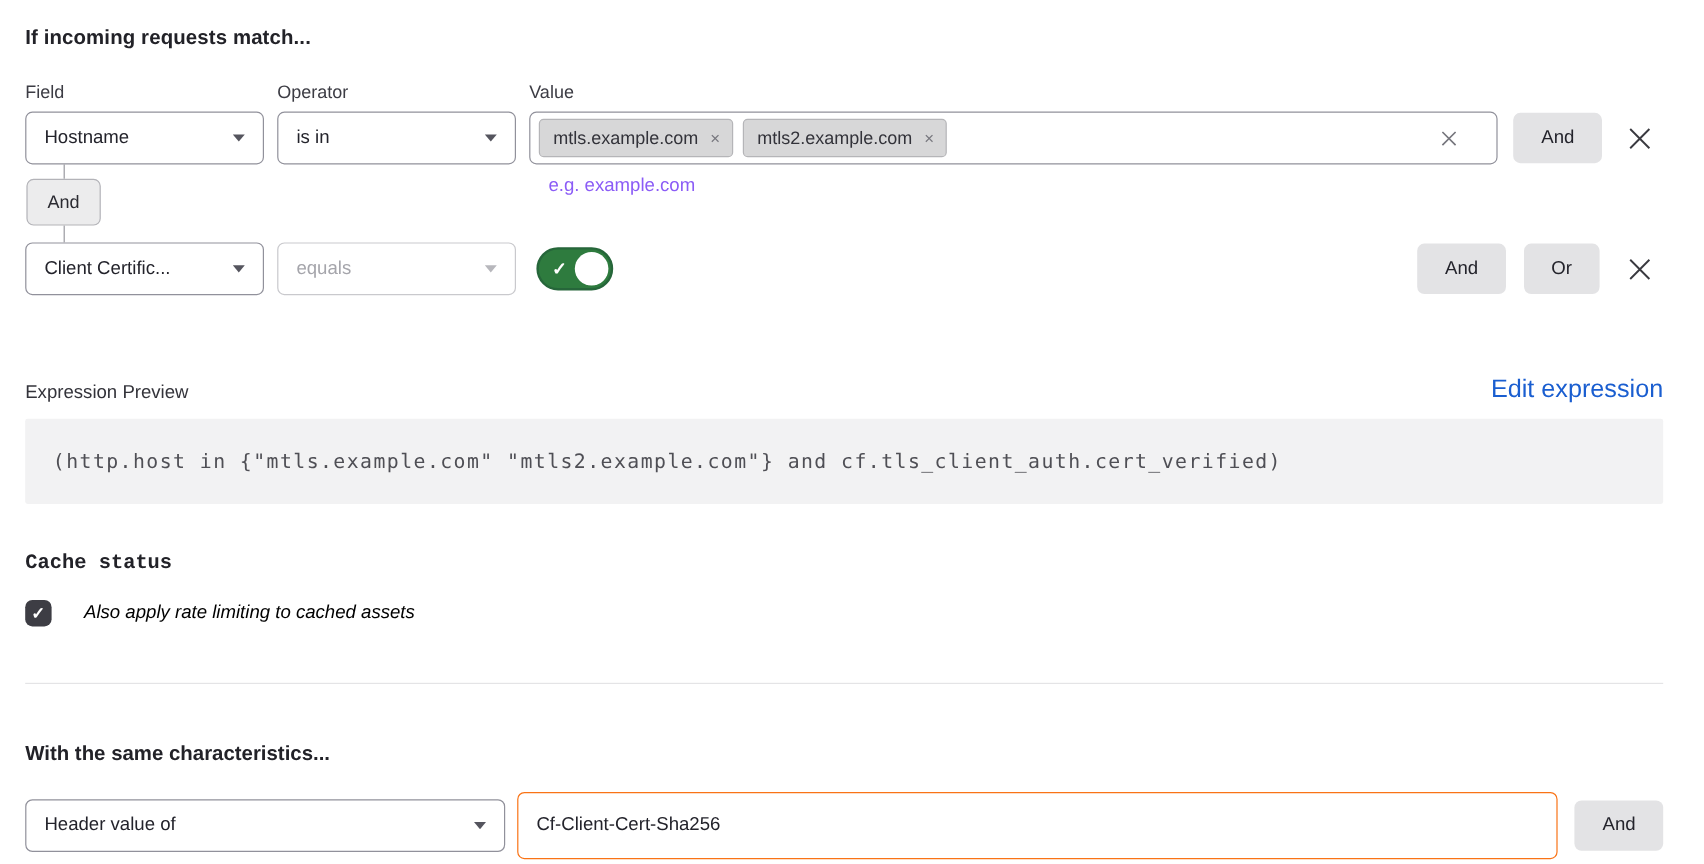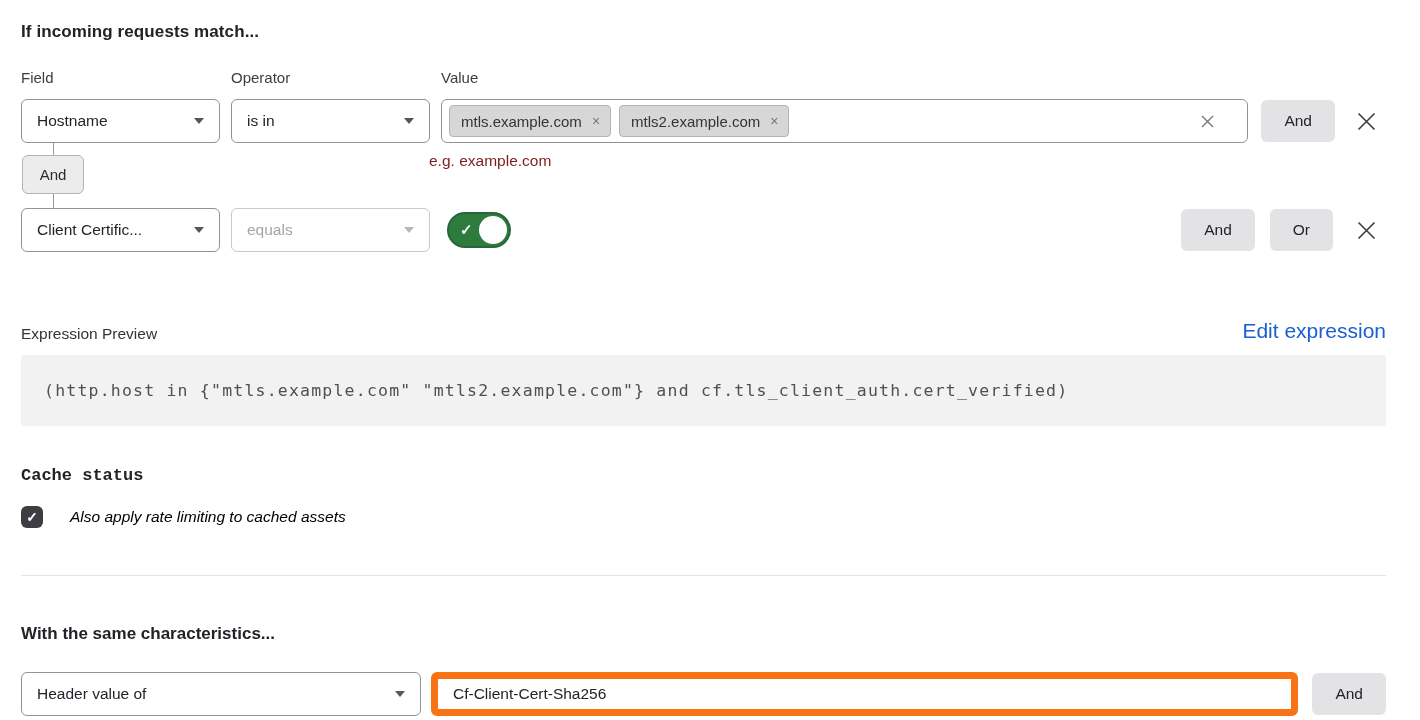--- a/index.html
+++ b/index.html
@@ -12,21 +12,21 @@
   .page { padding:22px 34px 0 21px; width:1420px; }
 
   .h1 { font-size:17px; font-weight:700; color:#222228; letter-spacing:.1px; }
 
   
   .col-labels { display:flex; margin-top:27px; font-size:15px; color:#3c3c44; }
   .col-labels .lab-field { width:210px; }
   .col-labels .lab-operator { width:210px; }
   .col-labels .lab-value { flex:1; }
 
-  .row { display:flex; align-items:center; margin-top:13px; height:44px; }
+  .row { display:flex; align-items:center; margin-top:7px; height:44px; }
 
   .select {
     height:44px; background:#fff;
     border:1px solid #91919b; border-radius:6px;
     display:flex; align-items:center; justify-content:space-between;
     padding:0 15px; font-size:15.5px; color:#23232b; cursor:pointer;
     white-space:nowrap; overflow:hidden;
   }
   .select .caret {
     width:0; height:0; flex:none; margin-left:10px;
@@ -66,21 +66,21 @@
   
   .connector-strip { position:relative; height:65px; }
   .vline { position:absolute; width:1px; background:#9a9aa0; left:32px; }
   .vline.top { top:0; height:12px; }
   .vline.bottom { bottom:0; height:14px; }
   .conn-btn {
     position:absolute; top:12px; left:1px; width:62px; height:39px;
     background:#ececed; border:1px solid #b3b3b8; border-radius:6px;
     font-size:15px; color:#2b2b32; font-family:inherit; cursor:pointer;
   }
-  .helper { position:absolute; top:9px; left:408px; font-size:15.5px; color:#7f1d1d; }
+  .helper { position:absolute; top:9px; left:436px; font-size:15.5px; color:#8b5cf6; }
 
   
   .toggle {
     width:64px; height:36px; border-radius:18px;
     background:var(--toggle-green, #2e7b3e);
     border:2px solid var(--toggle-green-border, #26663a);
     position:relative; cursor:pointer; flex:none;
     display:flex; align-items:center;
   }
   .toggle .tick { color:#fff; font-size:15px; font-weight:700; margin-left:11px; }
@@ -118,21 +118,21 @@
   }
   .checkbox .mark { color:#fff; font-size:14px; font-weight:700; line-height:1; }
   .check-label { margin-left:27px; font-size:15.5px; color:#000000;font-style:italic; }
 
   .divider { border:none; border-top:1px solid #e4e4e6; margin-top:47px; }
 
   .chars-title { margin-top:48px; }
   .row-bottom { display:flex; align-items:center; margin-top:28px; height:44px; }
   .w-characteristic { width:400px; margin-right:10px;gap:41px; }
   .text-input {
-    flex:1; height:44px; border:7px solid #f97316; border-radius:6px;
+    flex:1; height:56px; border:1px solid #f97316; border-radius:6px;
     padding:0 15px; font-size:15.5px; color:#23232b;
     font-family:inherit; background:#fff; outline:none;
   }
   .btn.and-bottom { margin-left:14px; }
 </style>
 </head>
 <body>
 
 <div class="page">
 

